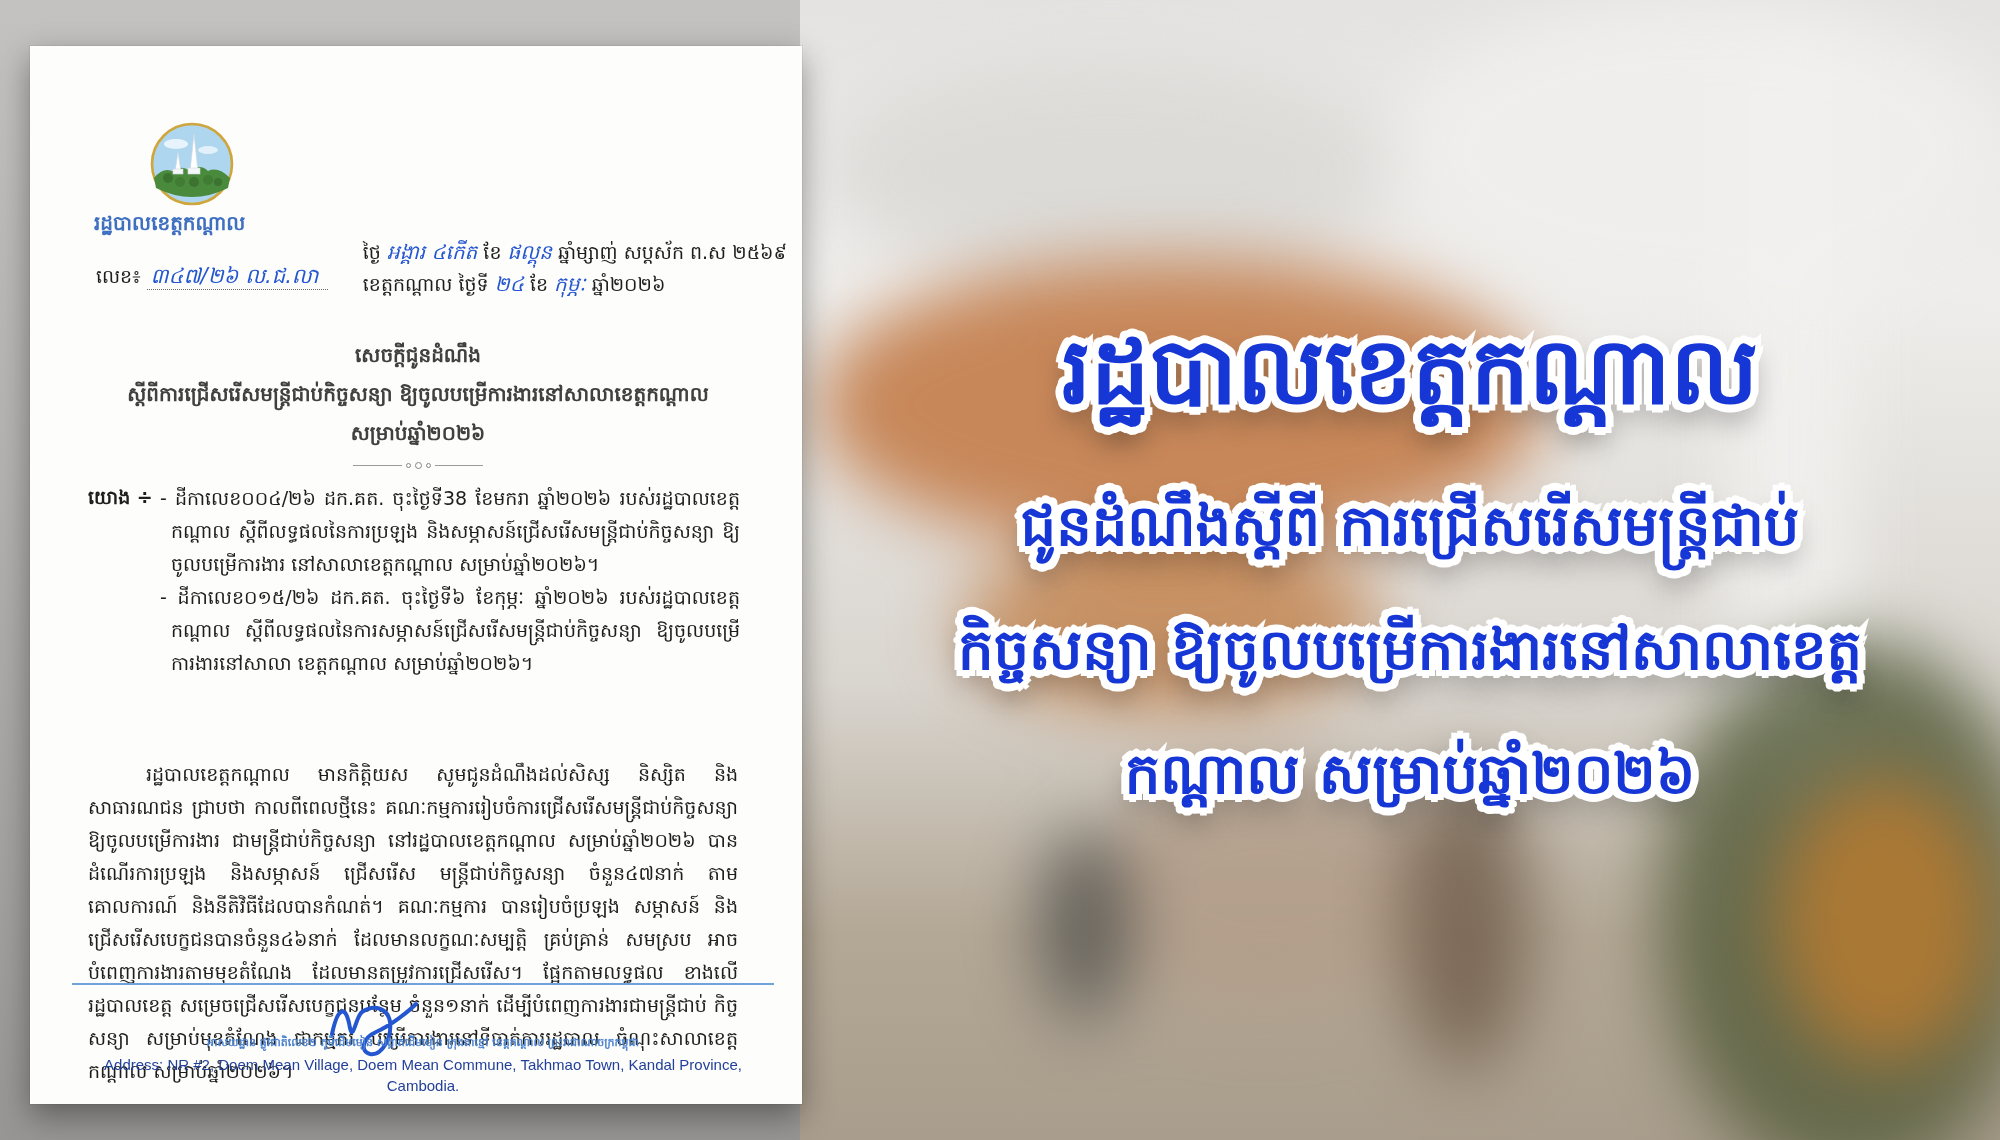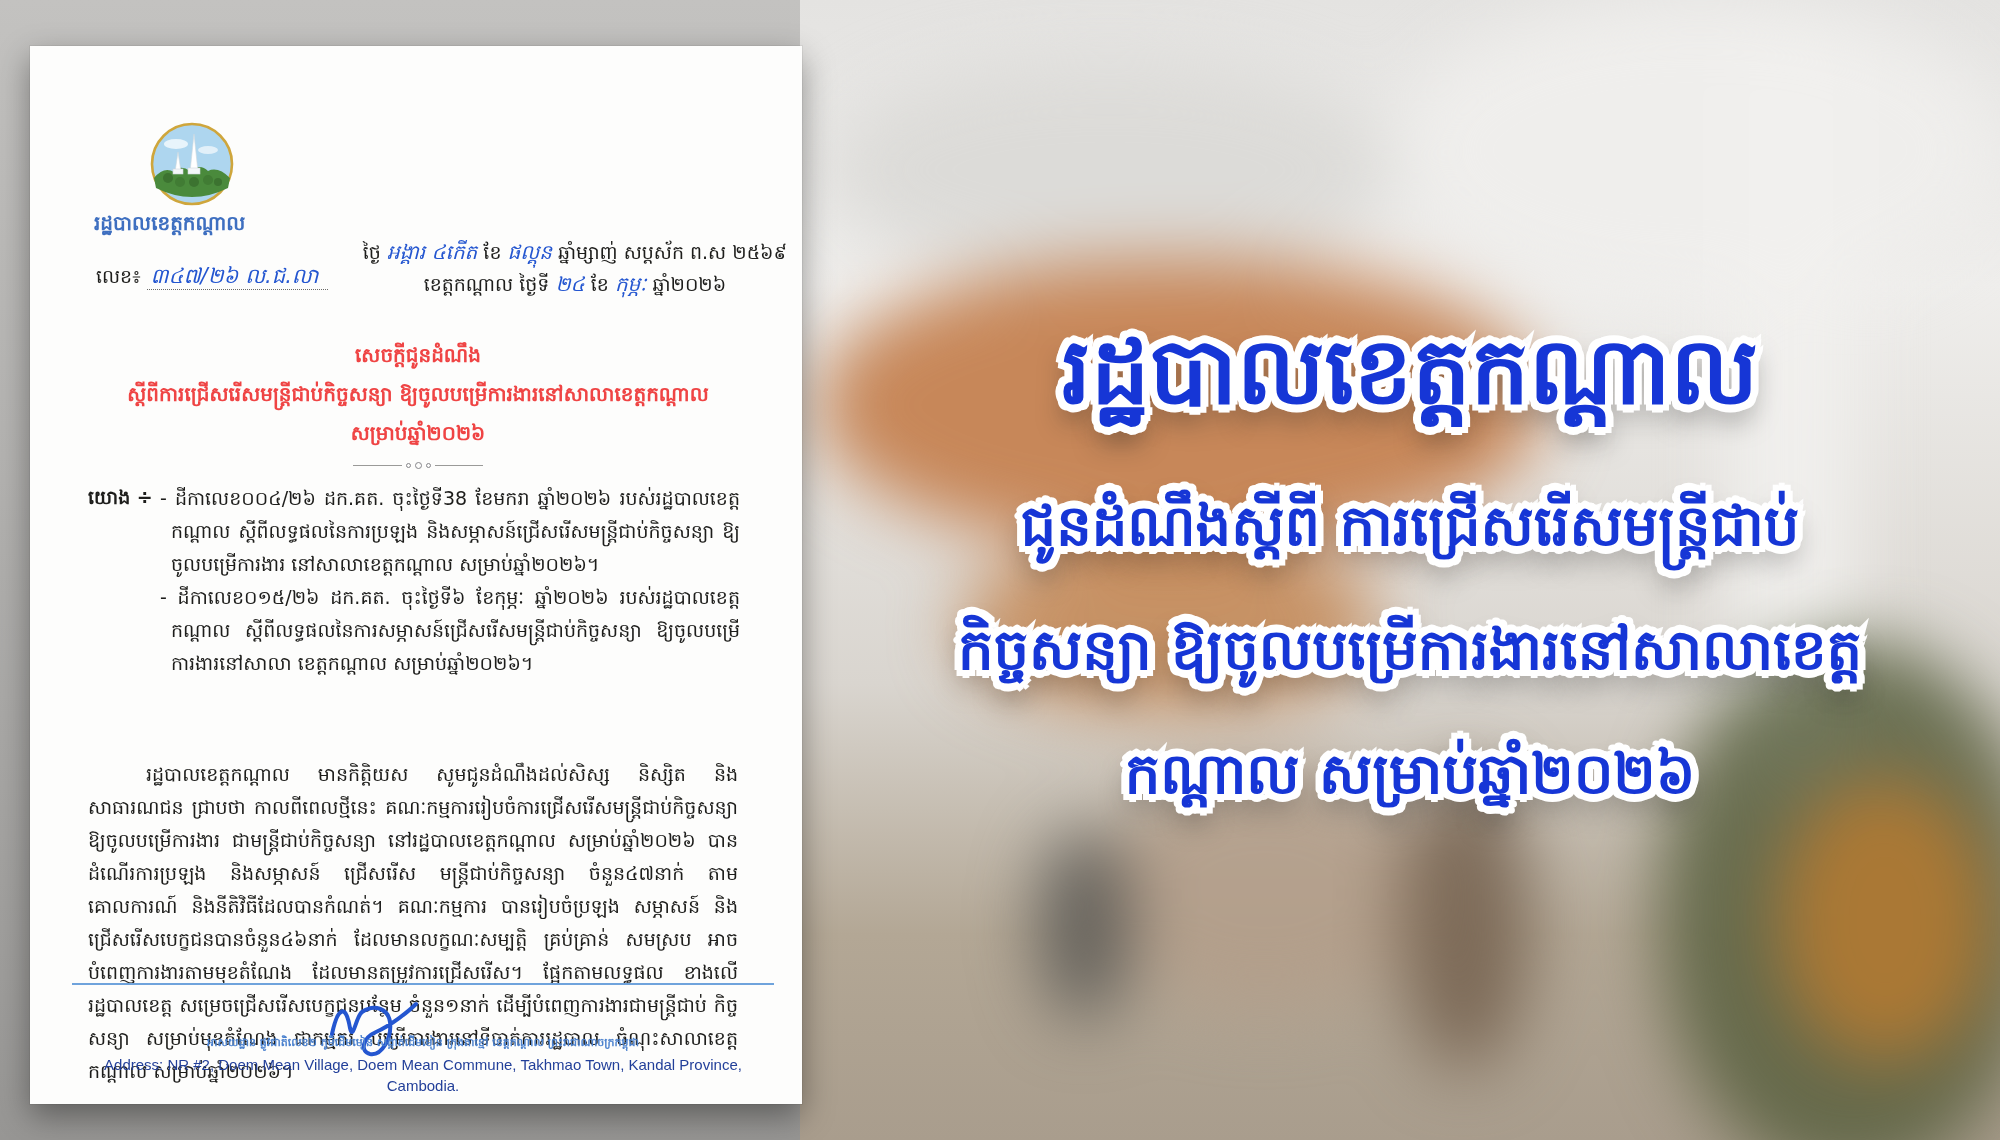--- a/index.html
+++ b/index.html
@@ -41,26 +41,26 @@
   .orn-dot{width:5px;height:5px;border:1px solid #86868a;border-radius:50%;}
   .orn-dot.mid{width:7px;height:7px;}
 
   .seal{position:absolute;left:120px;top:76px;width:84px;height:84px;}
   .org-name{position:absolute;left:64px;top:164px;color:var(--org_blue);
     font-weight:bold;font-size:20px;}
   .ref-line{position:absolute;left:66px;top:216px;font-size:19px;color:var(--body_ink);}
   .hand{color:var(--hand_blue);font-style:italic;}
   .ref-line .hand{border-bottom:1px dotted #6a6a68;padding:0 10px 1px 4px;font-size:21px;}
 
-  .date-block{position:absolute;right:15px;top:190px;text-align:center;
+  .date-block{position:absolute;right:15px;top:190px;text-align:left;
     font-size:19px;line-height:32px;color:var(--body_ink);}
   .date-block .hand{font-size:20px;}
 
   .title-block{position:absolute;left:66px;top:290px;width:644px;text-align:center;
-    color:#ef4444;font-weight:bold;font-size:20px;line-height:39px;}
+    color:#404040;font-weight:bold;font-size:20px;line-height:39px;}
 
   .refs-block{position:absolute;left:58px;top:436px;width:652px;font-size:19px;color:var(--body_ink);}
   .yong{position:absolute;left:0;top:3px;font-weight:bold;}
   .ref-items{margin-left:72px;}
   .ref-item{line-height:33px;text-align:justify;padding-left:11px;text-indent:-11px;}
 
   .paragraph{position:absolute;left:58px;top:712px;width:650px;font-size:19px;
     line-height:33px;text-align:justify;text-indent:58px;color:var(--body_ink);}
 
   .signature{position:absolute;left:296px;top:948px;width:96px;height:72px;}

